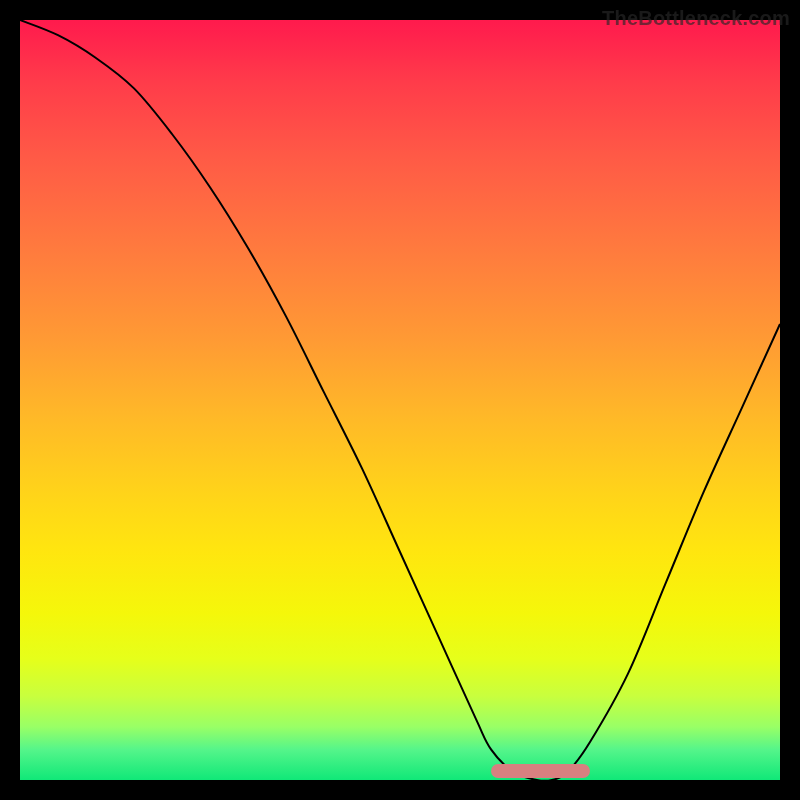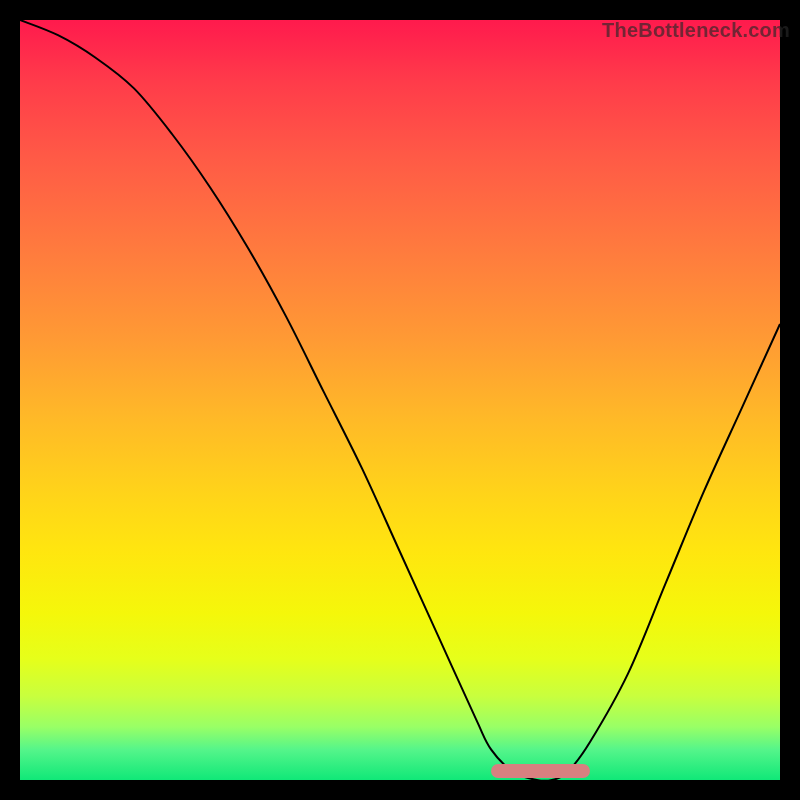--- a/index.html
+++ b/index.html
@@ -1,20 +1,20 @@
 <!DOCTYPE html>
 <html><head>
 <meta charset="utf-8">
 <style>
 * { margin: 0; padding: 0; box-sizing: border-box; }
 html, body { width: 800px; height: 800px; background: #000; overflow: hidden; }
 .stage { position: relative; width: 800px; height: 800px; background: #000; }
 .watermark {
   position: absolute;
-  top: 19px;
+  top: 7px;
   right: 10px;
   font-family: Arial, Helvetica, sans-serif;
   font-size: 20px;
   font-weight: 600;
   color: rgba(40,40,40,0.65);
   letter-spacing: 0.2px;
   z-index: 10;
 }
 .plot {
   position: absolute;

